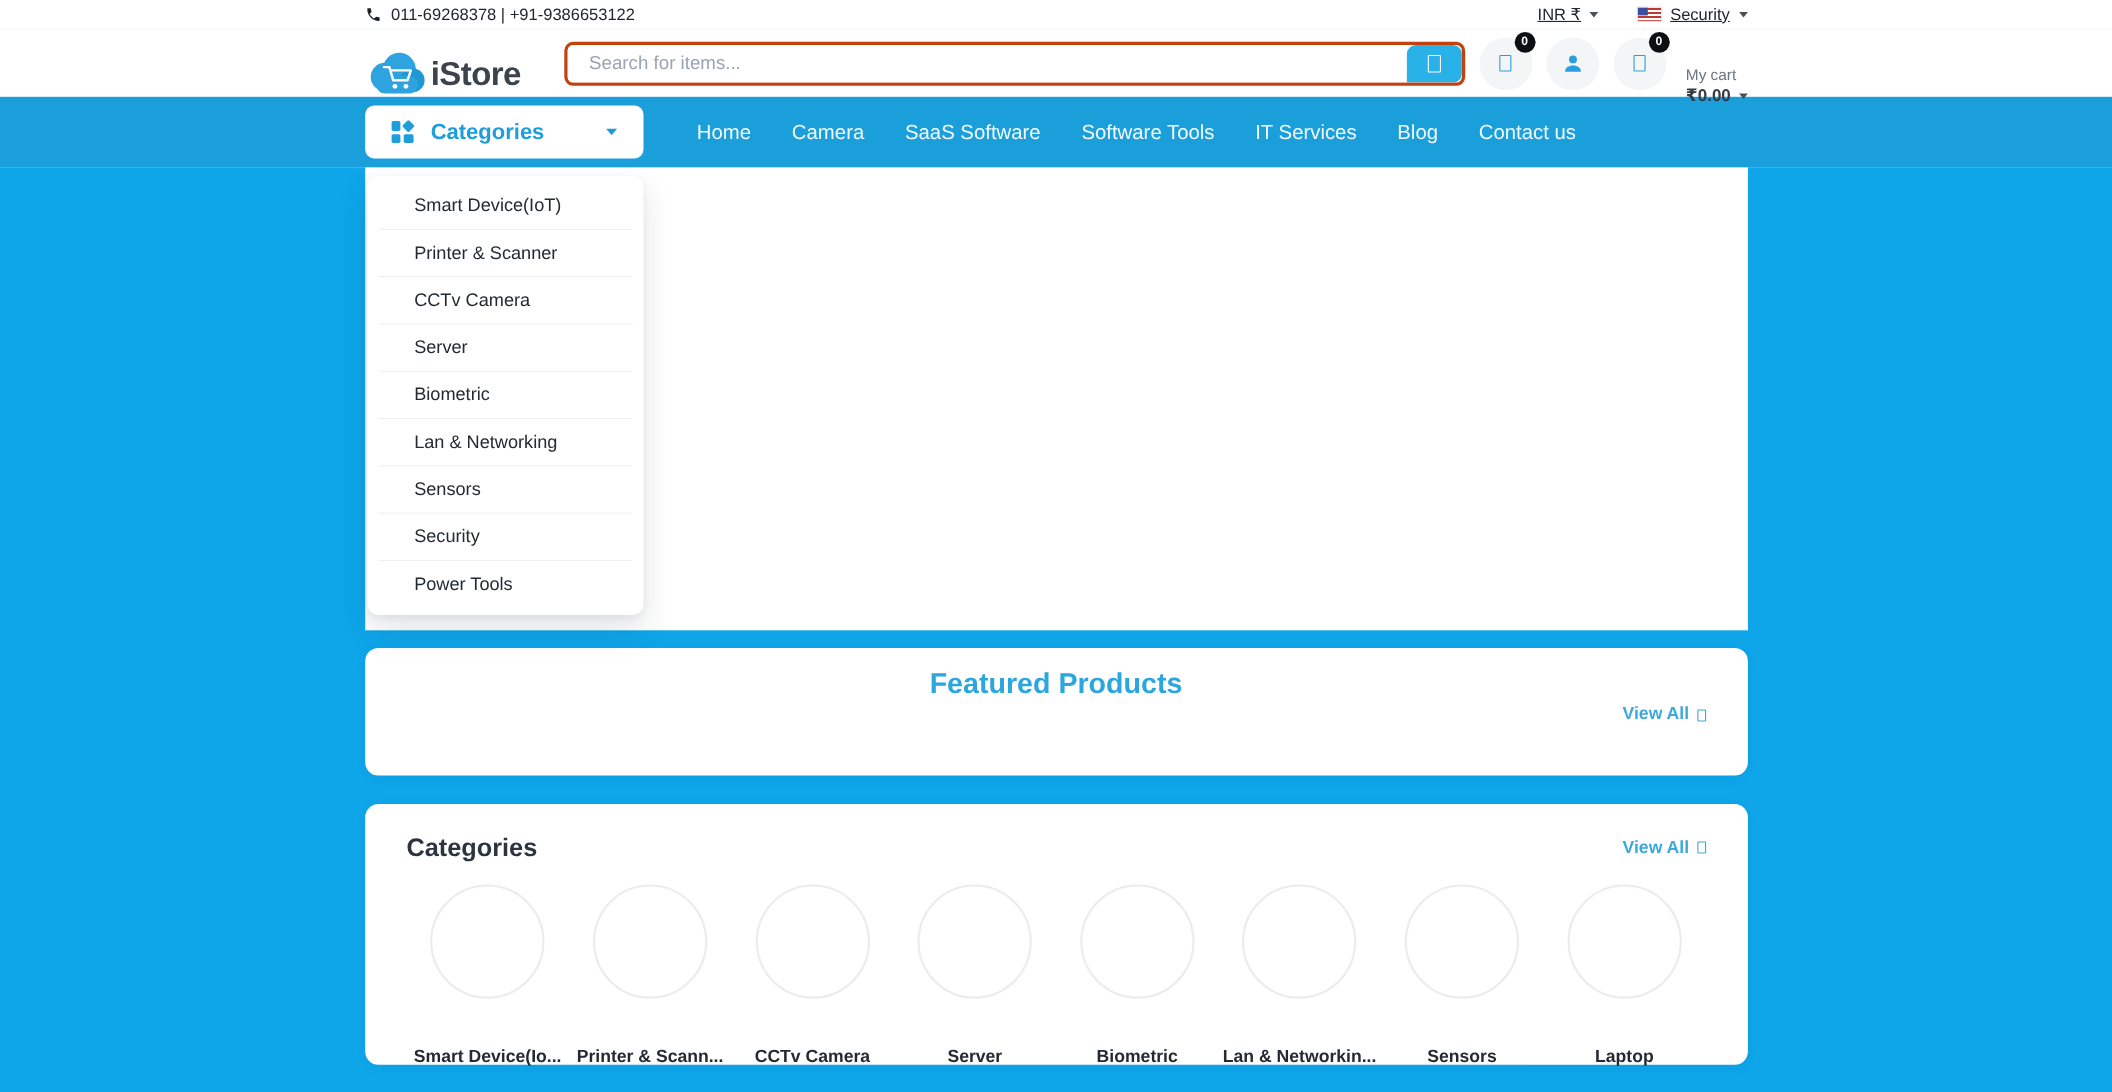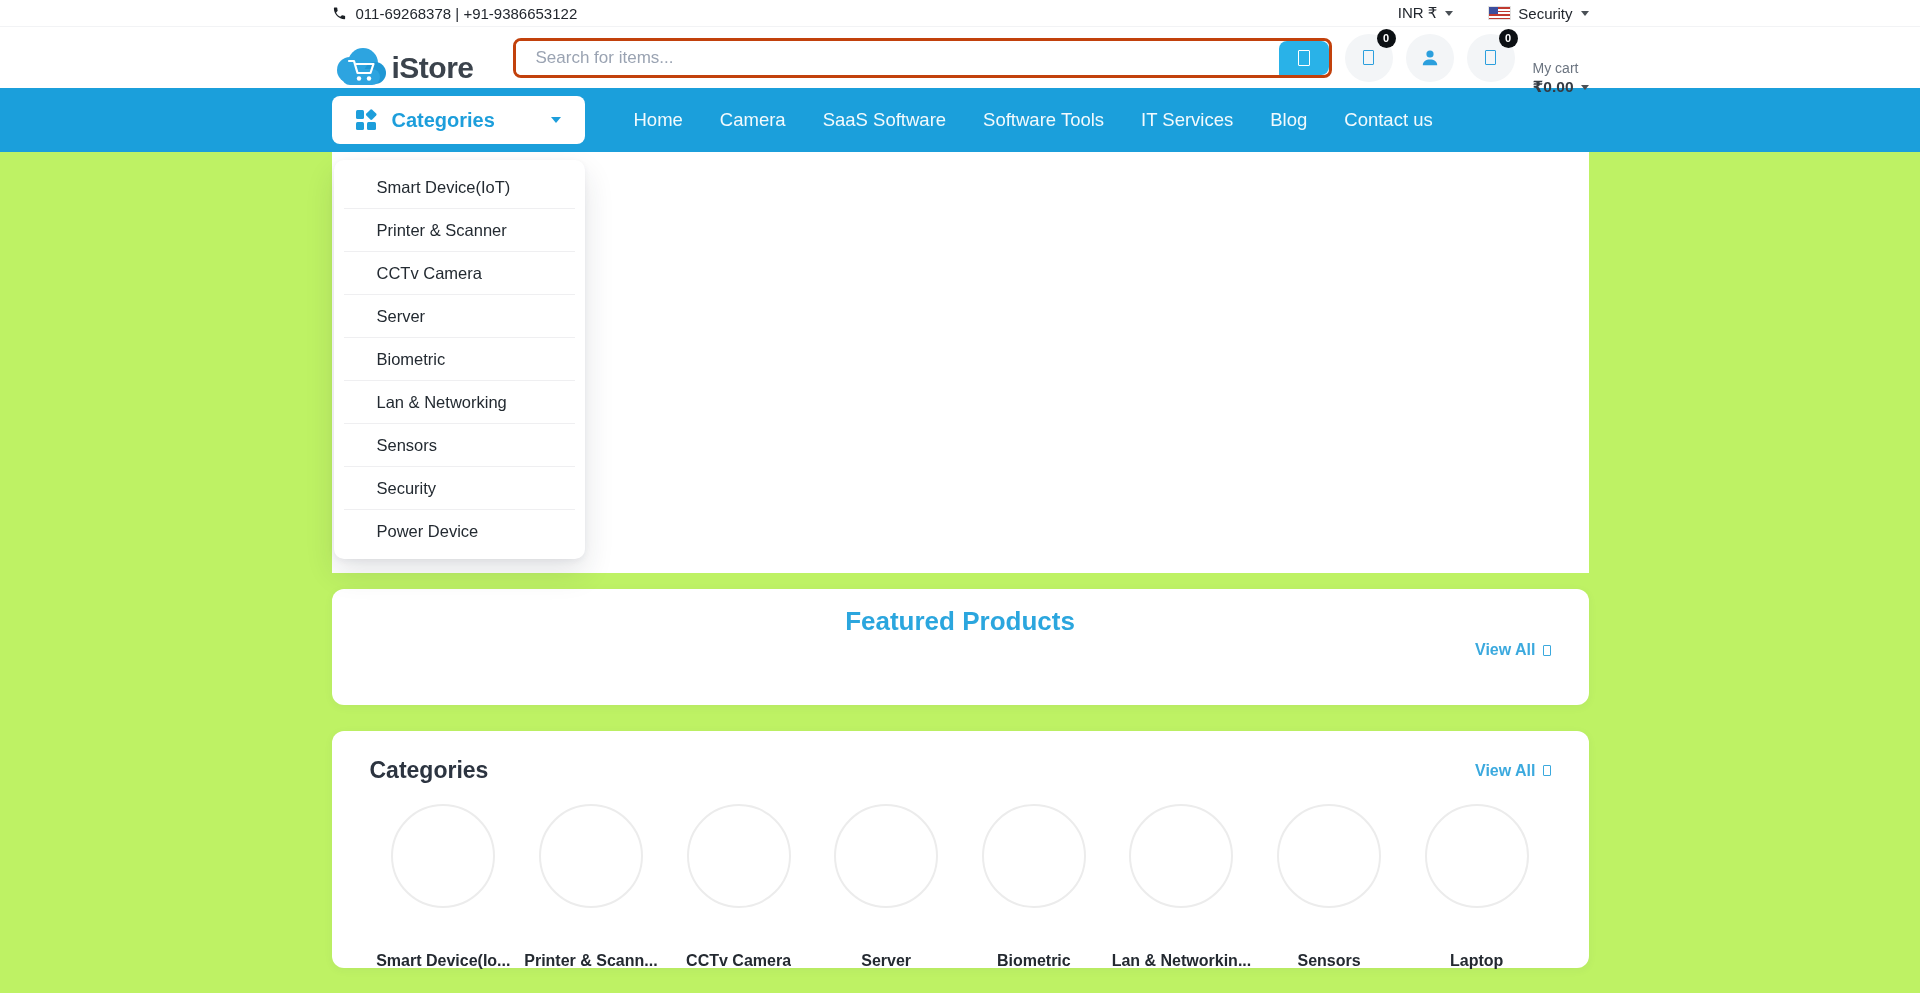--- a/index.html
+++ b/index.html
@@ -4,21 +4,21 @@
 <style>
   * { margin:0; padding:0; box-sizing:border-box; }
   html,body { width:1920px; height:993px; background:#ffffff; overflow:hidden;
               font-family:"Liberation Sans","DejaVu Sans",sans-serif; }
   .container { width:1257px; margin:0 auto; position:relative; }
 
   
   .topbar { height:27px; background:#fff; border-bottom:1px solid #f2f3f5; }
   .topbar .container { display:flex; align-items:center; justify-content:space-between; height:100%; }
   .topbar-left { display:flex; align-items:center; gap:9px; font-size:15px; color:#22272e; }
-  .topbar-right { display:flex; align-items:center; gap:36px; font-size:15px; color:#22272e; }
+  .topbar-right { display:flex; align-items:center; gap:36px; font-size:15px; color:#22272e;text-decoration:underline; }
   .tb-group { display:flex; align-items:center; gap:8px; cursor:pointer; }
   .caret { width:0; height:0; border-left:4px solid transparent; border-right:4px solid transparent;
            border-top:5px solid #4a5056; display:inline-block; }
   .flag { position:relative; width:21px; height:12px; outline:1px solid #e2e2e2;
           background:repeating-linear-gradient(180deg,#c0392f 0 1.8px,#ffffff 1.8px 3.6px); }
   .flag::after { content:""; position:absolute; left:0; top:0; width:9px; height:6.5px; background:#3c4e9e; }
 
   
   .header { height:61px; background:#fff; }
   .header .container { display:flex; align-items:center; height:100%; }
@@ -56,21 +56,21 @@
   .grid-icon i:nth-child(2){ right:0; top:0; transform:rotate(45deg) scale(.92); }
   .grid-icon i:nth-child(3){ left:0; bottom:0; }
   .grid-icon i:nth-child(4){ right:0; bottom:0; }
   .cat-btn-label { font-size:20px; font-weight:600; color:#1d9edb; }
   .cat-caret { margin-left:auto; border-left:5px solid transparent; border-right:5px solid transparent;
                border-top:6px solid #1d9edb; }
   .nav-links { display:flex; align-items:center; margin-left:49px; gap:37px; }
   .nav-link { color:#f2fafd; font-size:18.5px; text-decoration:none; cursor:pointer; white-space:nowrap; }
 
   
-  .main { position:relative; height:841px; background:#bef264; overflow:hidden; }
+  .main { position:relative; height:841px; background:#0ea5e9; overflow:hidden; }
   .hero { position:absolute; left:0; right:0; top:0; height:421px; background:#ffffff; }
 
   .menu-panel { position:absolute; left:2px; top:8px; width:251px; background:#fff; border-radius:10px;
                 box-shadow:0 14px 30px rgba(30,40,60,.12), 0 2px 6px rgba(30,40,60,.06); padding:6px 0; z-index:5; }
   .menu-item { height:43px; margin:0 10px; padding-left:33px; display:flex; align-items:center;
                font-size:16.5px; color:#232a31; cursor:pointer; }
   .menu-item:not(:last-child){ border-bottom:1px solid #efeff1; }
 
   .card { position:absolute; left:0; right:0; background:#fff; border-radius:12px;
           box-shadow:0 2px 10px rgba(40,60,90,.05); }
@@ -191,21 +191,21 @@
 
     <div class="menu-panel">
       <div class="menu-item">Smart Device(IoT)</div>
       <div class="menu-item">Printer &amp; Scanner</div>
       <div class="menu-item">CCTv Camera</div>
       <div class="menu-item">Server</div>
       <div class="menu-item">Biometric</div>
       <div class="menu-item">Lan &amp; Networking</div>
       <div class="menu-item">Sensors</div>
       <div class="menu-item">Security</div>
-      <div class="menu-item">Power Device</div>
+      <div class="menu-item">Power Tools</div>
     </div>
 
     <div class="card featured-card">
       <div class="featured-title">Featured Products</div>
       <div class="view-all">
         <span>View All</span>
         <span class="tofu tofu-small"></span>
       </div>
     </div>
 

